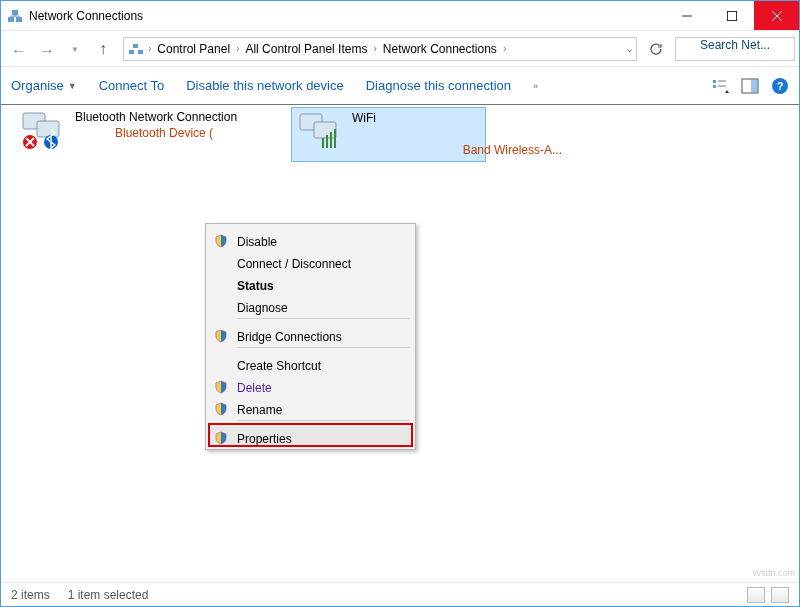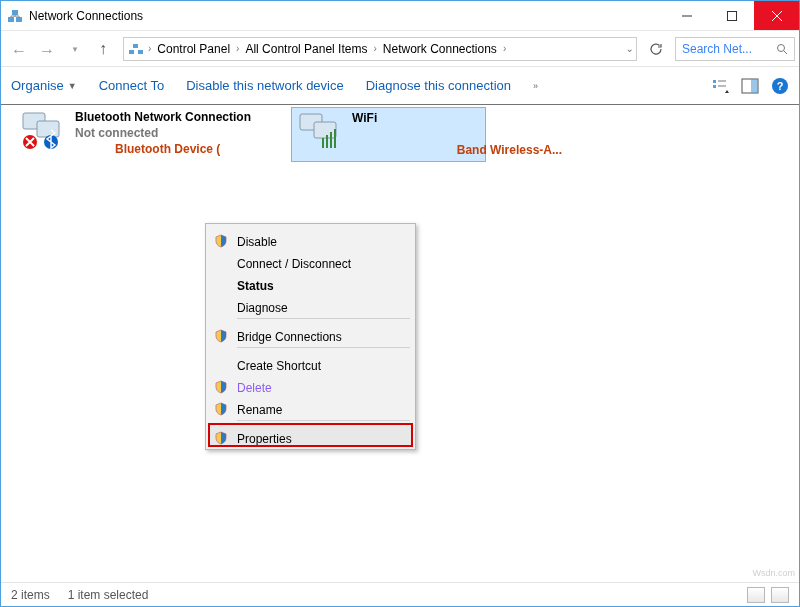--- a/index.html
+++ b/index.html
@@ -13,41 +13,41 @@
 .winbtn svg { width: 10px; height: 10px; }
 
 .navbar { height: 36px; display: flex; align-items: center; border-bottom: 1px solid #e5e5e5; padding: 0 4px; }
 .navbtn { width: 28px; height: 28px; display: flex; align-items: center; justify-content: center; color: #999; }
 .navbtn.dark { color: #555; }
 .breadcrumbs { flex: 1; height: 24px; border: 1px solid #ccc; margin: 0 6px; display: flex; align-items: center; font-size: 12px; padding: 0 2px; gap: 2px; }
 .bc-icon { width: 16px; height: 16px; margin: 0 2px; }
 .crumb { padding: 0 4px; color: #000; display: flex; align-items: center; gap: 4px; }
 .chev { color: #777; font-size: 10px; }
 .refresh { width: 26px; height: 24px; display: flex; align-items: center; justify-content: center; color: #555; margin-right: 6px; }
-.searchbox { width: 120px; height: 24px; border: 1px solid #ccc; display: flex; align-items: center; font-size: 12px; color: #3b82f6; padding: 0 6px; gap: 16px; }
+.searchbox { width: 120px; height: 24px; border: 1px solid #ccc; display: flex; align-items: center; font-size: 12px; color: #0c4a6e; padding: 0 6px; gap: 16px; flex-direction: column; }
 
 .toolbar { height: 38px; display: flex; align-items: center; border-bottom: 1px solid #737373; padding: 0 10px; gap: 22px; font-size: 13px; color: #1260b5; }
 .toolbar .item { display: flex; align-items: center; gap: 4px; }
 .toolbar .drop { font-size: 9px; color: #666; }
 .toolbar .spacer { flex: 1; }
 .toolbar .right { display: flex; align-items: center; gap: 12px; color: #444; }
 .ticon { width: 18px; height: 18px; }
 
 .content { position: relative; height: 475px; padding: 8px 12px; }
-.conn { display: flex; gap: 8px; position: absolute; font-size: 12px; font-weight: bold; }
+.conn { display: flex; gap: 8px; position: absolute; font-size: 12px; }
 .conn .icon { width: 48px; height: 42px; position: relative; }
 .conn .txt { line-height: 1.35; }
 .conn .name { color: #000; }
 .conn .status { color: #777; }
 .conn .dev { color: #c2410c; margin-left: 40px; }
 .conn.sel { background: #cde8ff; border: 1px solid #7ab8e8; padding: 2px 4px; }
 
 .ctxmenu { position: absolute; left: 204px; top: 118px; width: 211px; background: #f2f2f2; border: 1px solid #b8b8b8; box-shadow: 2px 2px 4px rgba(0,0,0,.25); padding: 3px; font-size: 12px; }
 .ctxmenu .row { display: flex; align-items: flex-end; height: 22px; padding: 0 6px 0 4px; gap: 8px; color: #000; }
-.ctxmenu .row.disabled { color: #8b5cf6; }
+.ctxmenu .row.disabled { color: #4c1d95; }
 .ctxmenu .row.bold { font-weight: 600; }
 .ctxmenu .row.highlight { outline: 2px solid #d60000; outline-offset: -1px; background: #e8e8e8; }
 .ctxmenu .row .ico { width: 16px; height: 16px; display: flex; align-items: center; justify-content: center; }
 .ctxmenu hr { border: none; border-top: 1px solid #d0d0d0; margin: 3px 2px 3px 28px; }
 
 .statusbar { position: absolute; bottom: 0; left: 0; right: 0; height: 24px; border-top: 1px solid #e5e5e5; display: flex; align-items: center; font-size: 12px; color: #555; padding: 0 10px; gap: 18px; }
 .statusbar .right { margin-left: auto; display: flex; gap: 6px; }
 .viewbtn { width: 18px; height: 16px; border: 1px solid #b8b8b8; background: linear-gradient(#fff,#e8e8e8); }
 
 .watermark { position: absolute; right: 4px; bottom: 28px; font-size: 9px; color: #cfcfcf; }
@@ -153,21 +153,20 @@
         <rect x="4" y="4" width="22" height="16" rx="2" fill="#d8e6f2" stroke="#89a"></rect>
         <rect x="18" y="12" width="22" height="16" rx="2" fill="#d8e6f2" stroke="#89a"></rect>
         <circle cx="11" cy="33" r="7" fill="#d11"></circle>
           <path d="M7 29l8 8M15 29l-8 8" stroke="#fff" stroke-width="2"></path>
         <circle cx="32" cy="33" r="7" fill="#0a62c4"></circle>
           <path d="M32 27v12l4-3-8-6 8-6-4-3" fill="none" stroke="#fff" stroke-width="1.4"></path>
       </svg>
     </div>
     <div class="txt">
       <div class="name">Bluetooth Network Connection</div>
-      <div class="status">Not connected</div>
       <div class="dev">Bluetooth Device (</div>
     </div>
   </div>
 
   <div class="conn sel" style="left:290px; top:2px; width:195px;">
     <div class="icon">
       <svg viewBox="0 0 48 42" width="48" height="42">
         <rect x="4" y="4" width="22" height="16" rx="2" fill="#d8e6f2" stroke="#89a"></rect>
         <rect x="18" y="12" width="22" height="16" rx="2" fill="#d8e6f2" stroke="#89a"></rect>
         <rect x="26" y="28" width="2" height="10" fill="#3a8a3a"></rect>

